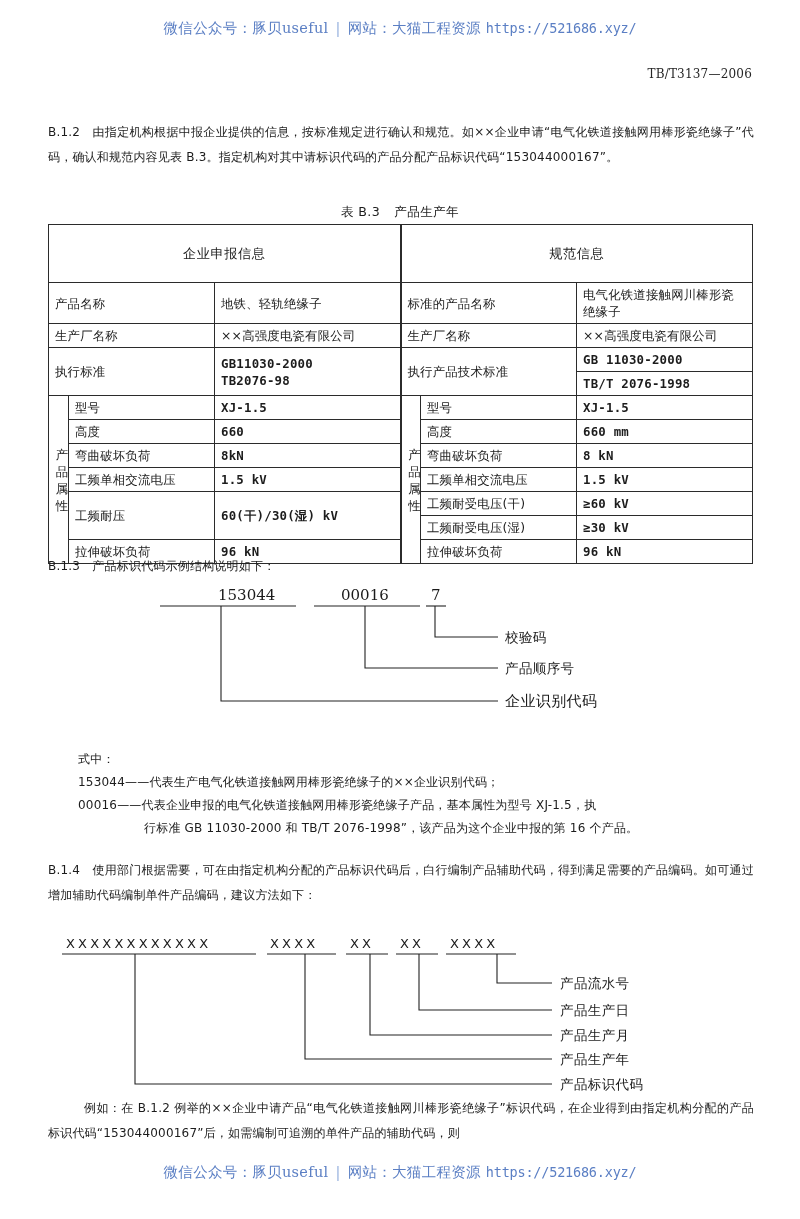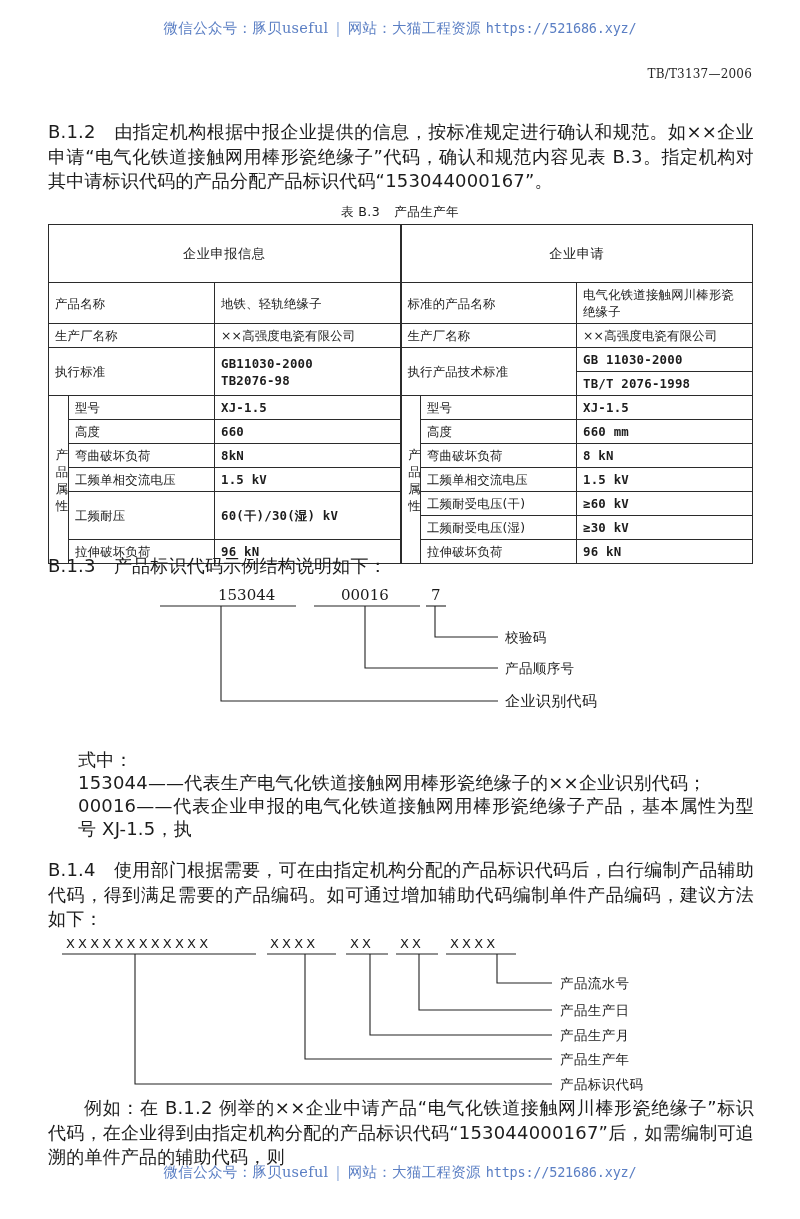--- a/index.html
+++ b/index.html
@@ -53,21 +53,21 @@
     top: 67px;
     font-family: "DejaVu Serif", "Liberation Serif", serif;
     font-size: 12px;
     color: #262626;
     letter-spacing: 0.2px;
   }
 
   
   .para {
     position: absolute;
-    font-size: 18px;
+    font-size: 12px;
     line-height: 24.5px;
     color: #1c1c1c;
     text-align: justify;
     letter-spacing: 0.2px;
   }
 
   #p-b12 {
     left: 48px;
     top: 120px;
     width: 706px;
@@ -223,21 +223,21 @@
         <col style="width:146px">
         <col style="width:186px">
         <col style="width:20px">
         <col style="width:156px">
         <col style="width:176px">
       </colgroup>
       <tbody>
 
         <tr>
           <td class="hdr" colspan="3">企业申报信息</td>
-          <td class="hdr mid-gap" colspan="3">企业申请</td>
+          <td class="hdr mid-gap" colspan="3">规范信息</td>
         </tr>
 
         <tr>
           <td colspan="2">产品名称</td>
           <td>地铁、轻轨绝缘子</td>
           <td class="mid-gap" colspan="2">标准的产品名称</td>
           <td>电气化铁道接触网川棒形瓷绝缘子</td>
         </tr>
 
         <tr>
@@ -334,20 +334,21 @@
 
       <path class="dg-line" d="M173 24 L173 119 L450 119"></path>
       <text class="dg-label" x="457" y="124" style="font-size:15px">企业识别代码</text>
     </svg>
   </div>
 
   <div class="para" id="p-shizhong">
     <span class="formula-line">式中：</span>
     <span class="formula-line">153044——代表生产电气化铁道接触网用棒形瓷绝缘子的××企业识别代码；</span>
     <span class="formula-line">00016——代表企业申报的电气化铁道接触网用棒形瓷绝缘子产品，基本属性为型号 XJ-1.5，执</span>
+    <span class="formula-line hang">行标准 GB 11030-2000 和 TB/T 2076-1998”，该产品为这个企业中报的第 16 个产品。</span>
   </div>
 
   <div class="para" id="p-b14">B.1.4　使用部门根据需要，可在由指定机构分配的产品标识代码后，白行编制产品辅助代码，得到满足需要的产品编码。如可通过增加辅助代码编制单件产品编码，建议方法如下：</div>
 
   <div class="diagram" id="diagram-aux">
     <svg width="706" height="160" viewBox="0 0 706 160">
 
       <text class="dg-x" x="18" y="16">XXXXXXXXXXXX</text>
       <text class="dg-x" x="222" y="16">XXXX</text>
       <text class="dg-x" x="302" y="16">XX</text>

